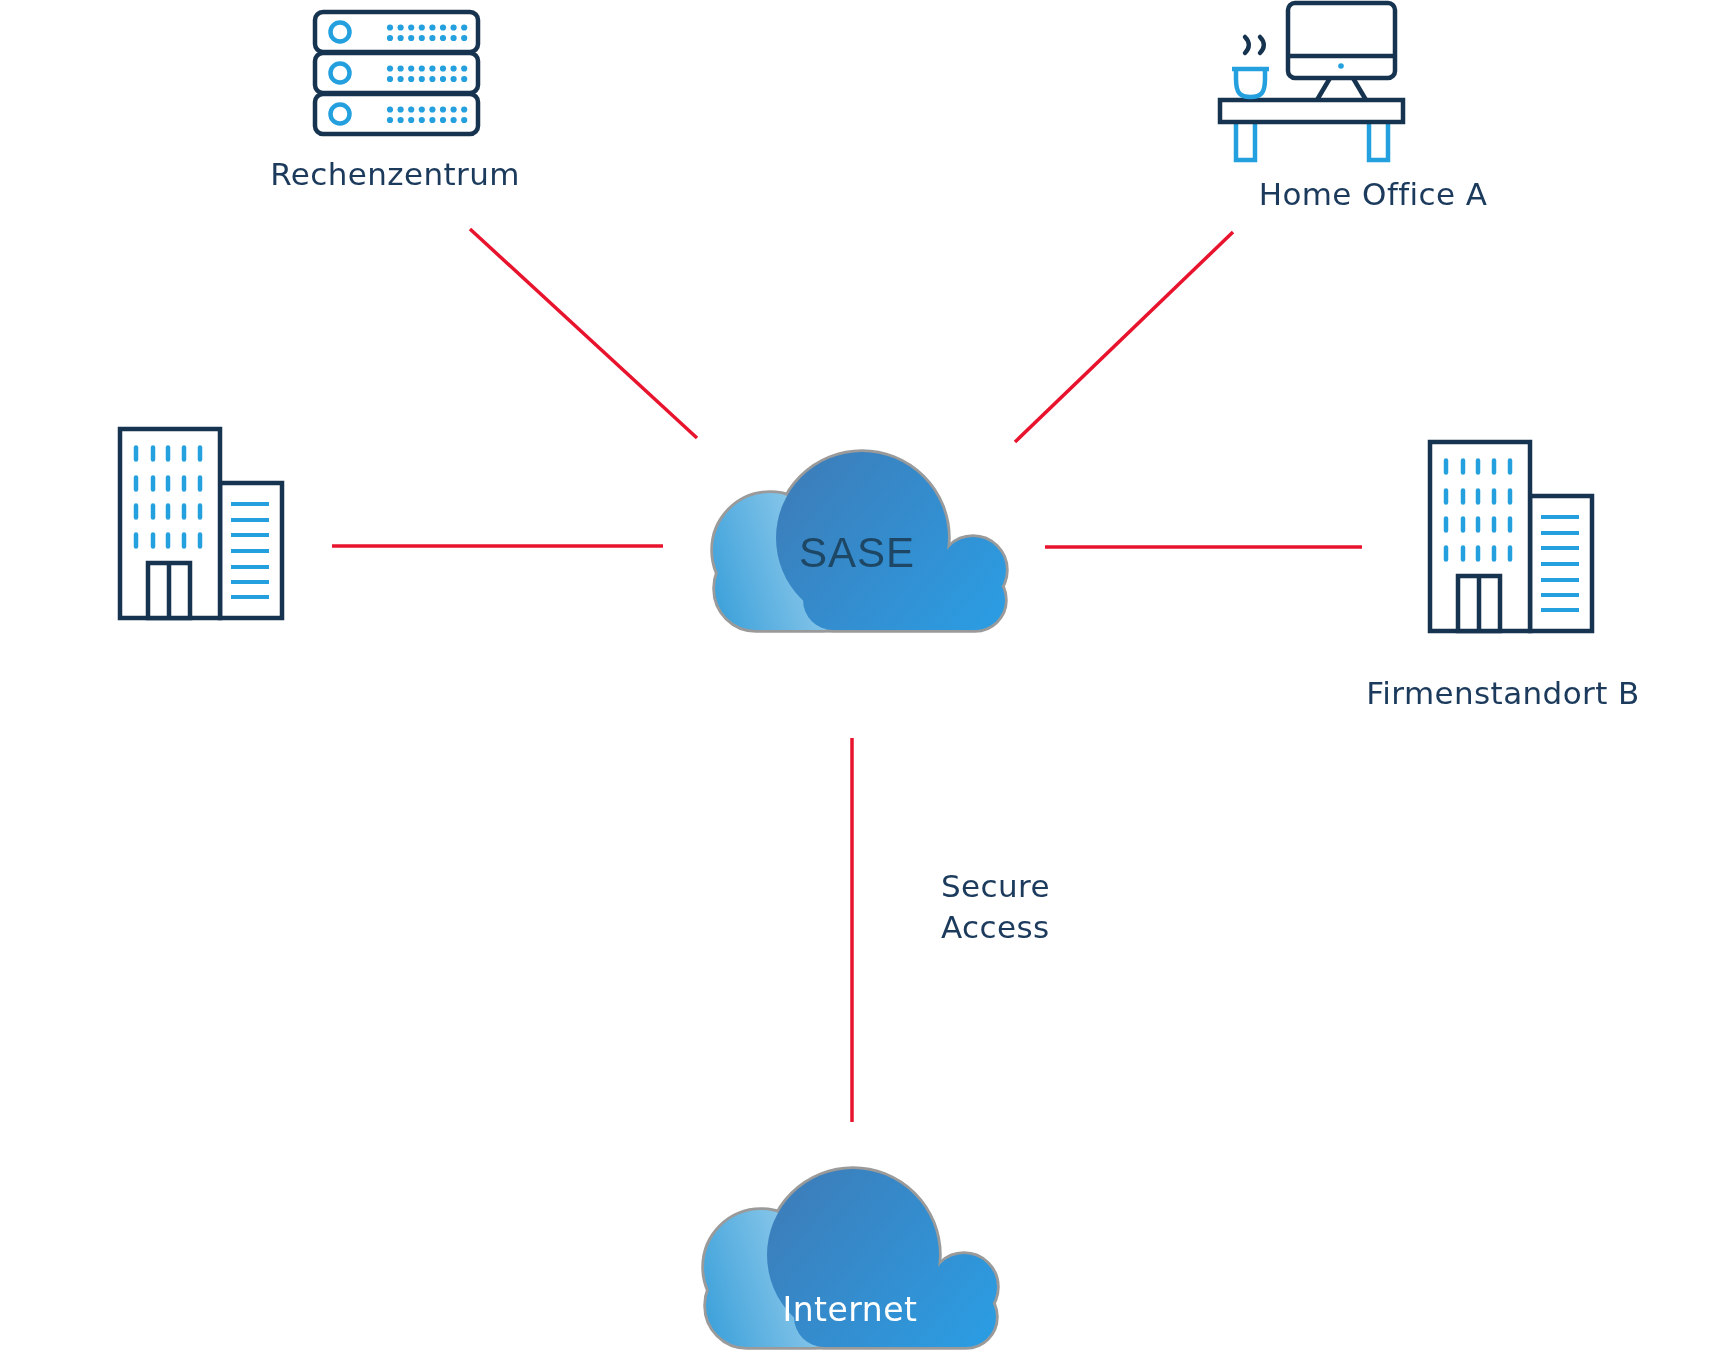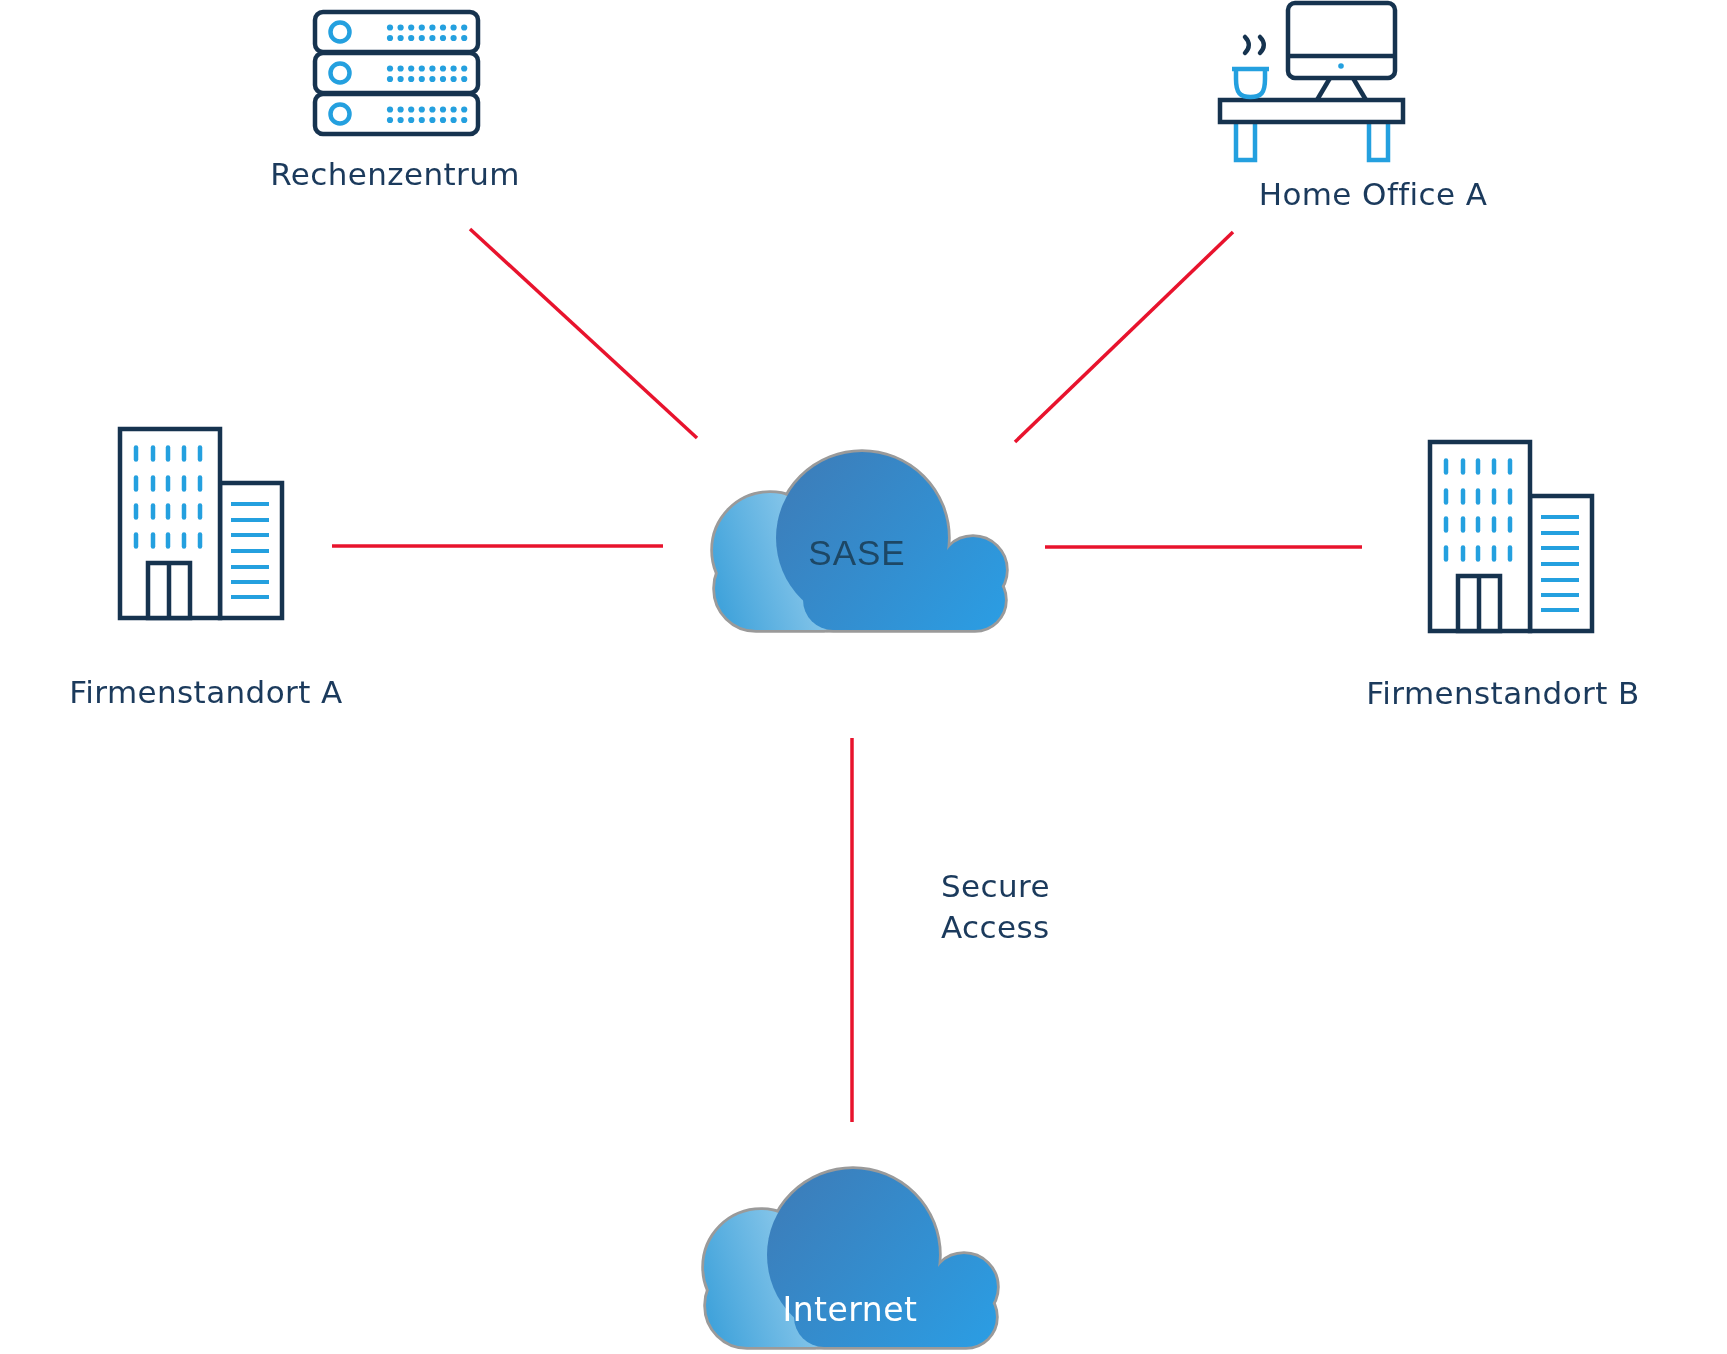--- a/index.html
+++ b/index.html
@@ -60,21 +60,21 @@
     line-height:41px;
     white-space:pre-line;
   }
   .cloud-label{
     position:absolute;
     transform:translate(-50%,-50%);
     white-space:nowrap;
   }
   #sase-label{
     font-family:"Liberation Sans", sans-serif;
-    font-size:35px;
+    font-size:42px;
     font-weight:400;
     letter-spacing:1px;
     color:var(--sase-text);
   }
   #internet-label{
     font-size:33px;
     font-weight:500;
     color:var(--internet-text);
     letter-spacing:.5px;
   }
@@ -266,21 +266,20 @@
     <use href="#building-icon" transform="translate(1430,442)"></use>
 
     <use href="#cloud" transform="translate(715,452)"></use>
     <use href="#cloud" transform="translate(706,1169)"></use>
   </svg>
 
   <div class="node-label" style="left:395px;top:174px;">Rechenzentrum</div>
 
   <div class="node-label" style="left:1345px;top:194px;margin-left:28px;">Home Office A</div>
 
-  <div class="node-label" style="left:206px;top:692px;">Firmenstandort A</div>
 
   <div class="node-label" style="left:1503px;top:693px;">Firmenstandort B</div>
 
   <div class="edge-label" style="left:941px;top:866px;">Secure
 Access</div>
 
   <div class="cloud-label" id="sase-label" style="left:857px;top:553px;">SASE</div>
 
   <div class="cloud-label" id="internet-label" style="left:850px;top:1275px;margin-top:34px;">Internet</div>
 </div>

